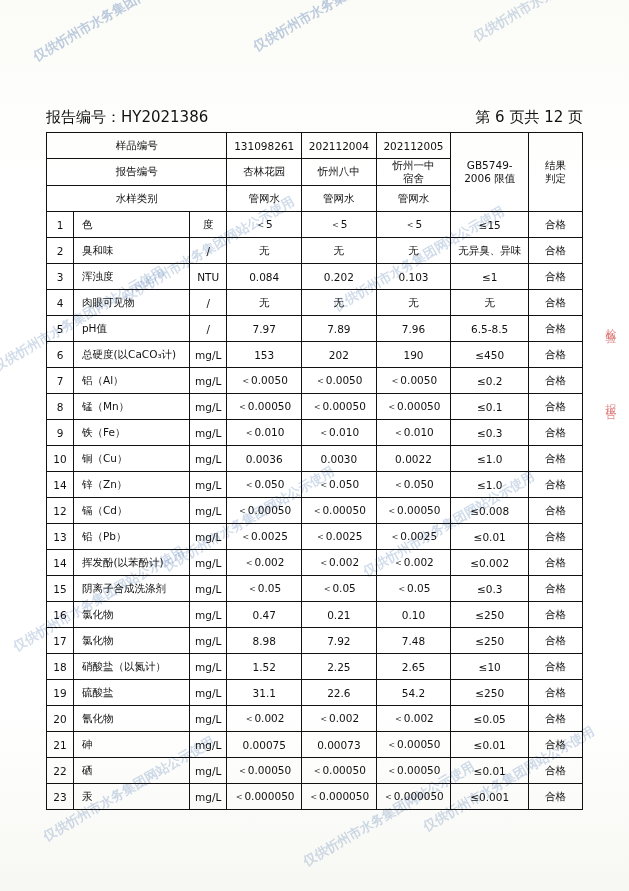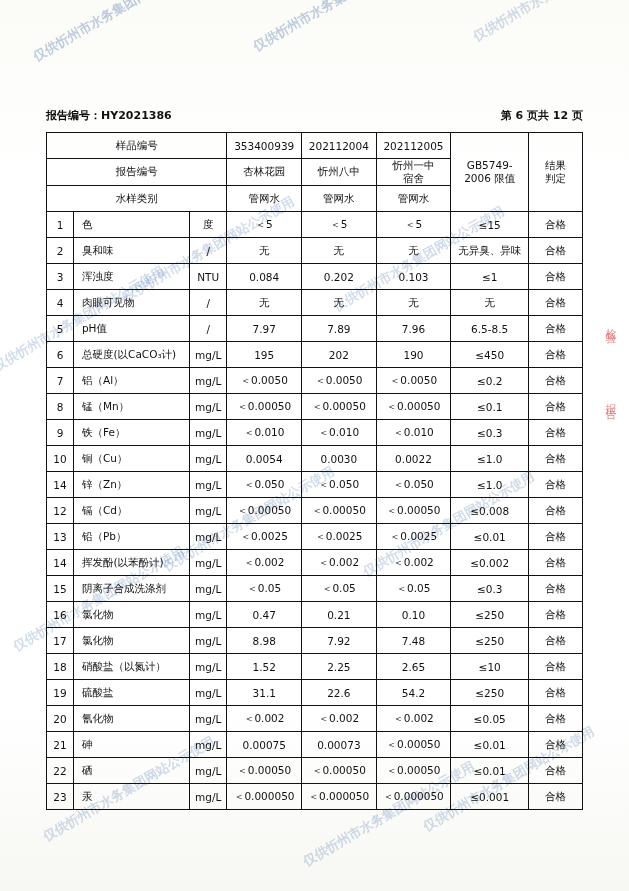--- a/index.html
+++ b/index.html
@@ -32,22 +32,22 @@
     font-size:16.5px;
     letter-spacing:0.5px;
     color:#111;
   }
   .meta{
     position:absolute;
     top:108px;
     left:46px;
     right:46px;
     height:16px;
-    font-size:11px;
-    font-weight:bold;
+    font-size:15px;
+    font-weight:normal;
     color:#111;
   }
   .meta .left{float:left;}
   .meta .right{float:right;margin-left:16px;}
 
   table.report{
     position:absolute;
     left:46px;
     top:132px;
     width:537px;
@@ -141,21 +141,21 @@
         <col class="c-unit">
       <col class="c-val">
         <col class="c-val">
         <col class="c-val">
       <col class="c-limit">
         <col class="c-judge">
     </colgroup>
     <tbody>
       <tr>
         <td colspan="3" class="hdr-strong">样品编号</td>
-        <td class="hdr">353400939</td>
+        <td class="hdr">131098261</td>
         <td class="hdr">202112004</td>
         <td class="hdr">202112005</td>
         <td rowspan="3" class="two-line">
           <span>GB5749-</span><br>
           <span>2006 限值</span>
         </td>
         <td rowspan="3" class="two-line">
           <span>结果</span><br>
           <span>判定</span>
         </td>
@@ -232,21 +232,21 @@
         <td>7.96</td>
         <td>6.5-8.5</td>
         <td>合格</td>
       </tr>
       <tr>
         <td>6</td>
         <td class="c-item">
             <span class="item-text">总硬度(以CaCO₃计)</span>
           </td>
         <td>mg/L</td>
-        <td>195</td>
+        <td>153</td>
         <td>202</td>
         <td>190</td>
         <td>≤450</td>
         <td>合格</td>
       </tr>
       <tr>
         <td>7</td>
         <td class="c-item">
             <span class="item-text">铝（Al）</span>
           </td>
@@ -280,21 +280,21 @@
         <td>＜0.010</td>
         <td>≤0.3</td>
         <td>合格</td>
       </tr>
       <tr>
         <td>10</td>
         <td class="c-item">
             <span class="item-text">铜（Cu）</span>
           </td>
         <td>mg/L</td>
-        <td>0.0054</td>
+        <td>0.0036</td>
         <td>0.0030</td>
         <td>0.0022</td>
         <td>≤1.0</td>
         <td>合格</td>
       </tr>
       <tr>
         <td>14</td>
         <td class="c-item">
             <span class="item-text">锌（Zn）</span>
           </td>

